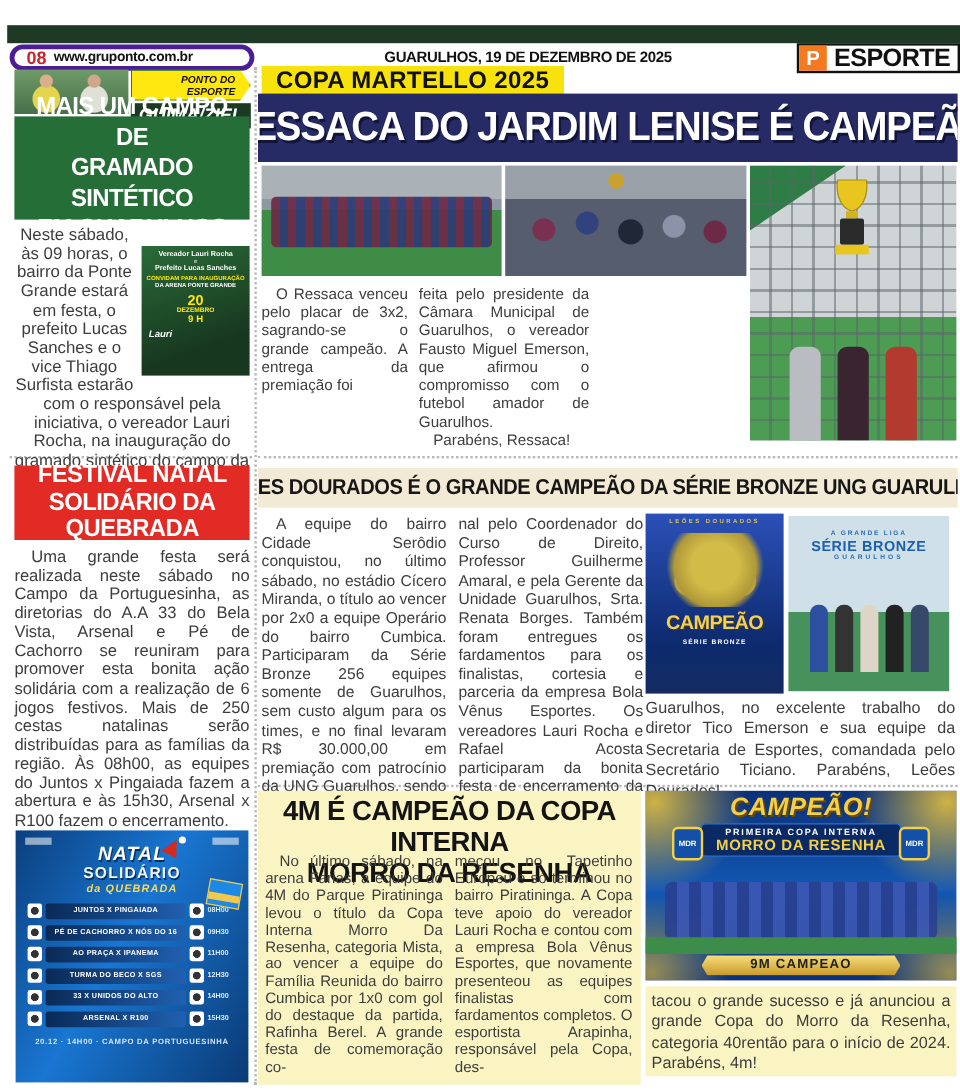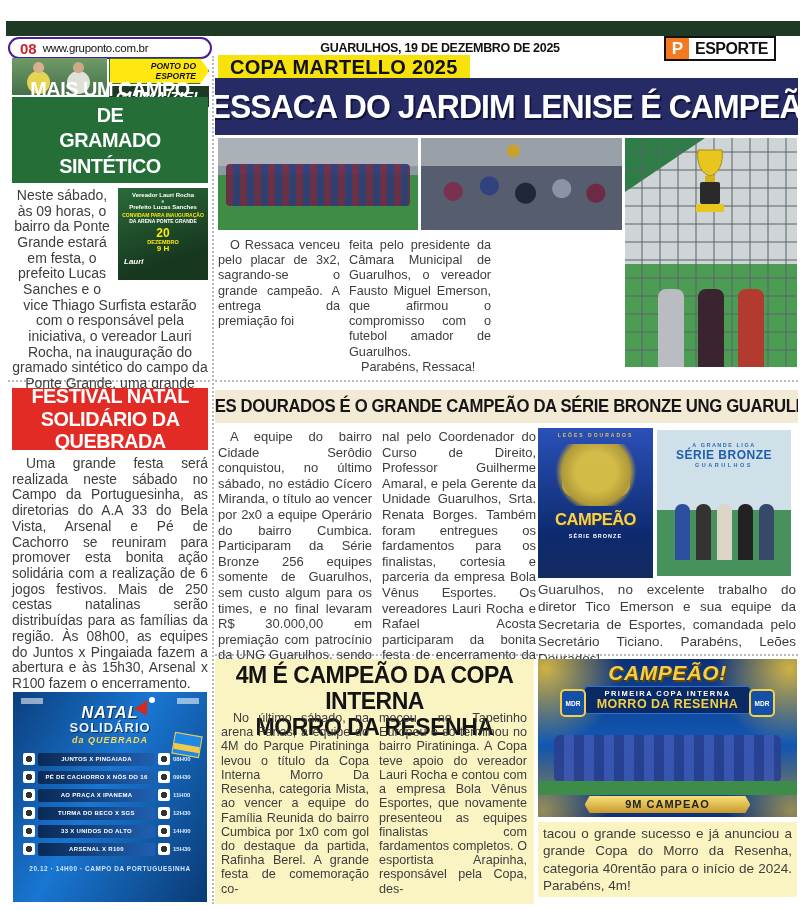--- a/index.html
+++ b/index.html
@@ -2,30 +2,30 @@
 <html><head>
 <meta charset="utf-8">
 <style>
   html,body{margin:0;padding:0;}
   body{width:800px;height:910px;position:relative;background:#ffffff;
        font-family:"Liberation Sans",sans-serif;overflow:hidden;color:#3d3d3d;}
   .abs{position:absolute;}
   .prelines{white-space:pre-line;}
   
   .topbar{left:6px;top:21px;width:794px;height:15px;background:#1e3a25;}
-  .capsule{left:8px;top:37px;width:204px;height:22px;border:2px solid #4c1d95;border-radius:12px;
+  .capsule{left:8px;top:37px;width:204px;height:22px;border:4px solid #4c1d95;border-radius:12px;
            box-sizing:border-box;display:flex;align-items:center;gap:6px;padding:0 10px;background:#fff;}
   .capsule .num{color:#c9252b;font-weight:bold;font-size:15px;}
-  .capsule .url{font-weight:normal;font-size:11.5px;letter-spacing:-0.3px;color:#111;}
+  .capsule .url{font-weight:bold;font-size:11.5px;letter-spacing:-0.3px;color:#111;}
   .dateline{left:300px;top:41px;width:280px;text-align:center;font-weight:bold;font-size:12.5px;
             letter-spacing:-0.3px;color:#111;}
   .brand{left:664px;top:36px;height:25px;display:flex;border:2px solid #111;box-sizing:border-box;background:#fff;}
   .brand-p{width:23px;background:#f4791f;color:#fff;font-weight:bold;font-size:17px;
            display:flex;align-items:center;justify-content:center;}
-  .brand-name{padding:0 6px;font-weight:bold;font-size:16px;letter-spacing:-0.5px;color:#111;
+  .brand-name{padding:0 6px;font-weight:bold;font-size:21px;letter-spacing:-0.5px;color:#111;
               display:flex;align-items:center;}
   
   .vsep{left:212px;top:56px;height:848px;border-left:2px dotted #b8b8b8;width:0;}
   .hsep{border-top:2px dotted #b8b8b8;height:0;}
   #sep1{left:8px;top:380px;width:202px;}
   #sep2{left:215px;top:380px;width:583px;}
   #sep3{left:215px;top:654px;width:583px;}
   
   .men-photo{left:12px;top:58px;width:95px;height:37px;
     background:
@@ -36,21 +36,21 @@
       linear-gradient(#6f9a68,#46704a);}
   .banners{left:109px;top:58px;width:100px;display:flex;flex-direction:column;}
   .ponto{background:#ffe70f;border:1px solid #2a7a33;clip-path:polygon(0 0,91% 0,100% 50%,91% 100%,0 100%);
          font-size:8.5px;font-weight:bold;font-style:italic;padding:2px 12px 2px 6px;color:#111;text-align:right;}
   .guima{background:#1c3a23;color:#fff;font-style:italic;font-weight:bold;font-size:15px;
          padding:2px 0;margin-top:2px;text-align:center;}
   .green-box{left:12px;top:97px;width:196px;height:86px;background:#256e38;color:#fff;
              display:flex;align-items:center;justify-content:center;text-align:center;}
   .green-box span{font-weight:bold;font-size:20.5px;line-height:1.25;letter-spacing:-0.5px;transform:scaleX(0.97);}
   .art1{left:12px;top:188px;width:196px;font-size:14px;line-height:1.12;text-align:center;}
-  .flyer{float:right;width:90px;height:92px;margin:0 0 4px 6px;box-sizing:border-box;
+  .flyer{float:right;width:90px;height:108px;margin:17px 0 4px 6px;box-sizing:border-box;
          background:linear-gradient(160deg,#2a6b38,#17371f 75%);color:#fff;text-align:center;padding:4px 2px;}
   .flyer .f1{font-size:6px;font-weight:bold;}
   .flyer .fe{font-size:5px;}
   .flyer .f4{font-size:5px;color:#ffe70f;font-weight:bold;margin-top:2px;}
   .flyer .f5{font-size:5px;color:#fff;font-weight:bold;}
   .flyer .fd{font-size:12px;color:#ffe70f;font-weight:bold;margin-top:3px;line-height:1;}
   .flyer .fm{font-size:5.5px;color:#ffe70f;font-weight:bold;}
   .flyer .ft{font-size:8px;color:#ffe70f;font-weight:bold;}
   .flyer .fl{font-size:8px;font-style:italic;font-weight:bold;text-align:left;padding-left:4px;margin-top:4px;}
   .red-box{left:12px;top:388px;width:196px;height:62px;background:#e32b26;color:#fff;

